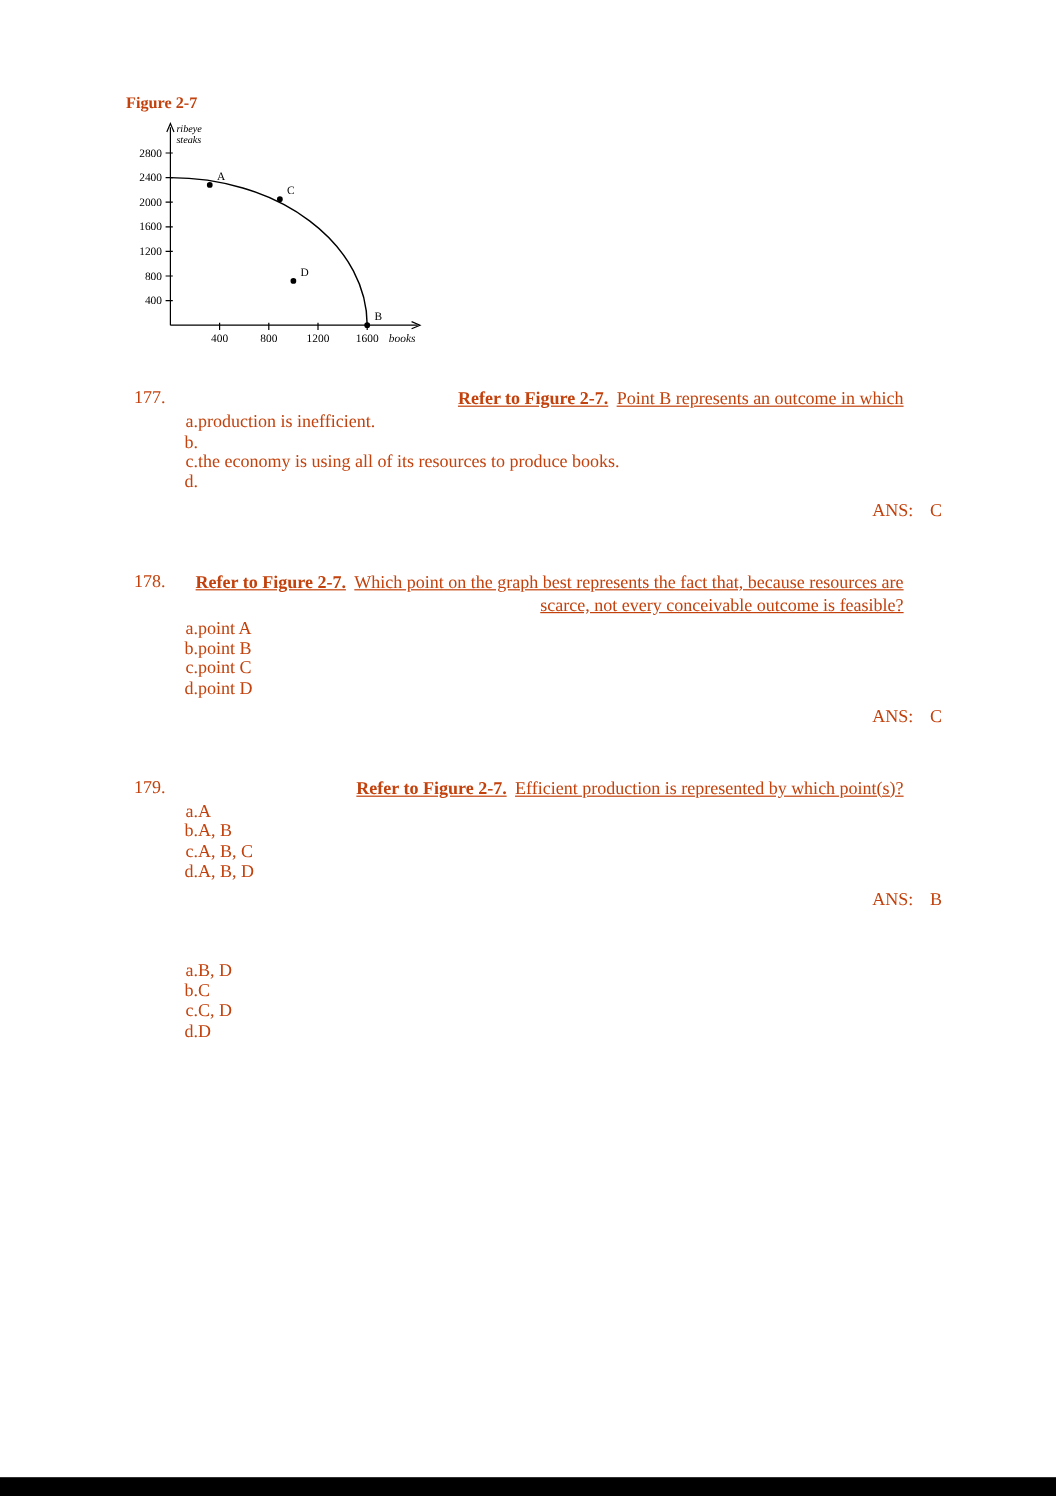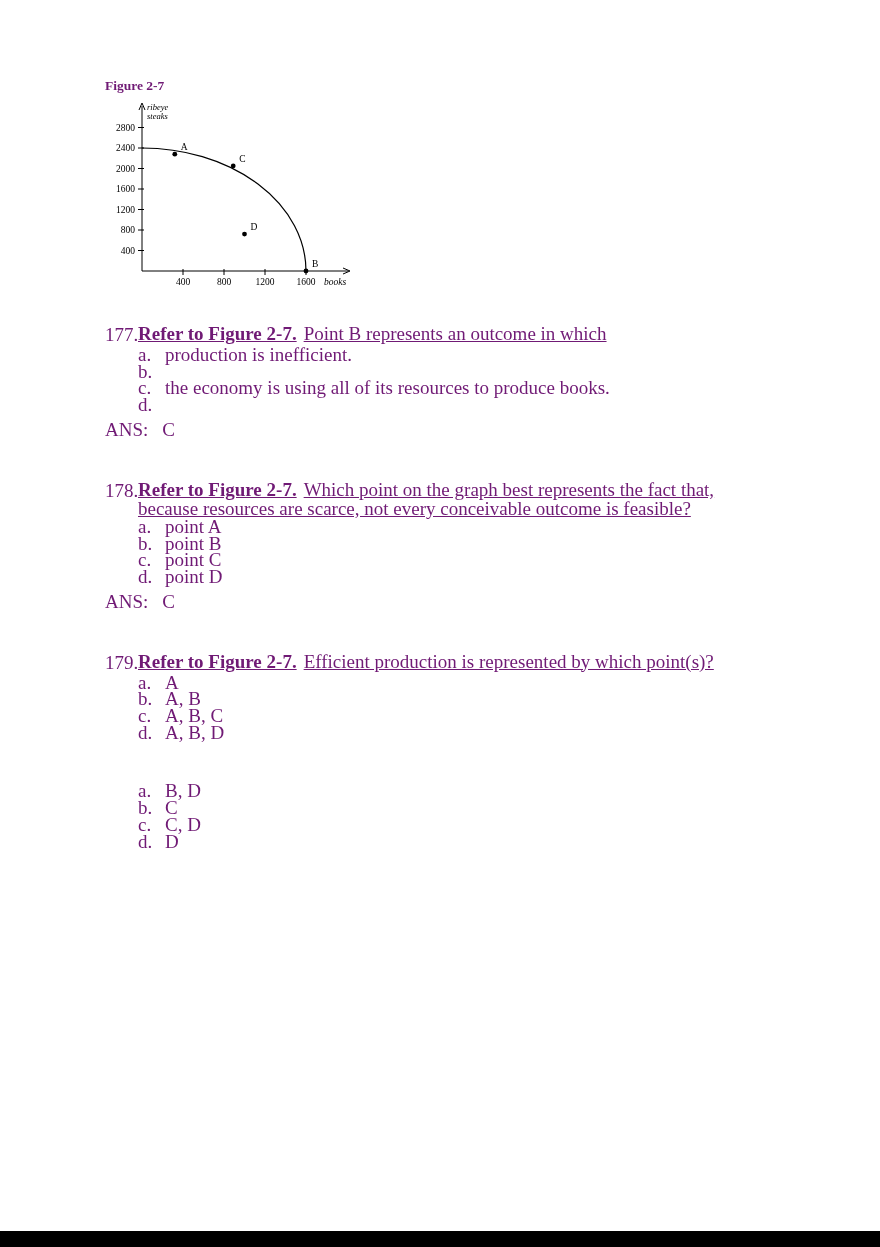--- a/index.html
+++ b/index.html
@@ -4,27 +4,27 @@
 <style>
   html, body { margin: 0; padding: 0; }
   body { background: #ffffff; }
   .page {
     position: relative;
     width: 880px;
     height: 1247px;
     background: #ffffff;
     overflow: hidden;
     font-family: "Liberation Serif", serif;
-    color: #701a75;
+    color: #c2410c;
   }
   .content { position: absolute; left: 105px; top: 78px; width: 680px; }
   .figure-title { font-weight: bold; font-size: 13.5px; margin: 0 0 5px 0; }
   #ppf-chart { display: block; margin-left: 3px; }
   #ppf-chart text { font-family: "Liberation Serif", serif; fill: #000; }
-  .question { margin-top: 42px; font-size: 19px; }
+  .question { margin-top: 42px; font-size: 15px; text-align: right; }
   .question.first { margin-top: 27px; }
   .q-head { display: flex; }
   .q-num { width: 33px; flex: none; }
   .q-text { width: 615px; line-height: 19px; text-decoration: underline; }
   .q-ref { font-weight: bold; margin-right: 7px; }
   .choices { margin-left: 33px; margin-top: 1px; }
   .choice { display: flex; line-height: 16.7px; }
   .choice-letter { width: 27px; flex: none; }
   .ans-row { margin-top: 7px; line-height: 17px; }
   .ans-value { margin-left: 14px; }
@@ -147,20 +147,23 @@
             </div>
       <div class="choice">
               <span class="choice-letter">c.</span>
               <span>A, B, C</span>
             </div>
       <div class="choice">
               <span class="choice-letter">d.</span>
               <span>A, B, D</span>
             </div>
     </div>
+    <div class="ans-row">
+      <span class="ans-label">ANS:</span><span class="ans-value">B</span>
+    </div>
   </div>
 
   <div class="question">
     <div class="choices">
       <div class="choice">
               <span class="choice-letter">a.</span>
               <span>B, D</span>
             </div>
       <div class="choice">
               <span class="choice-letter">b.</span>

